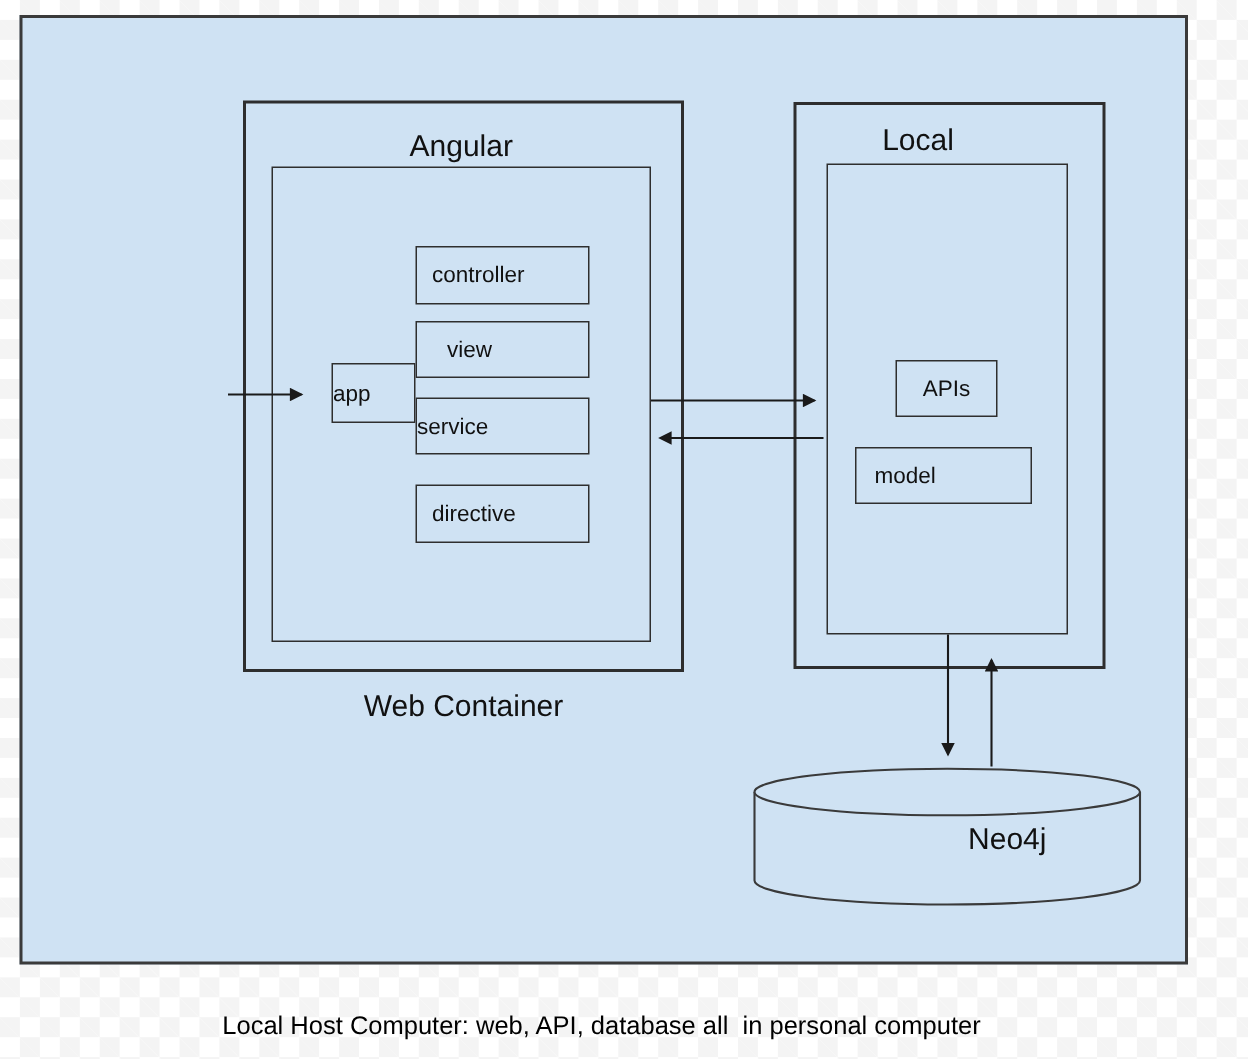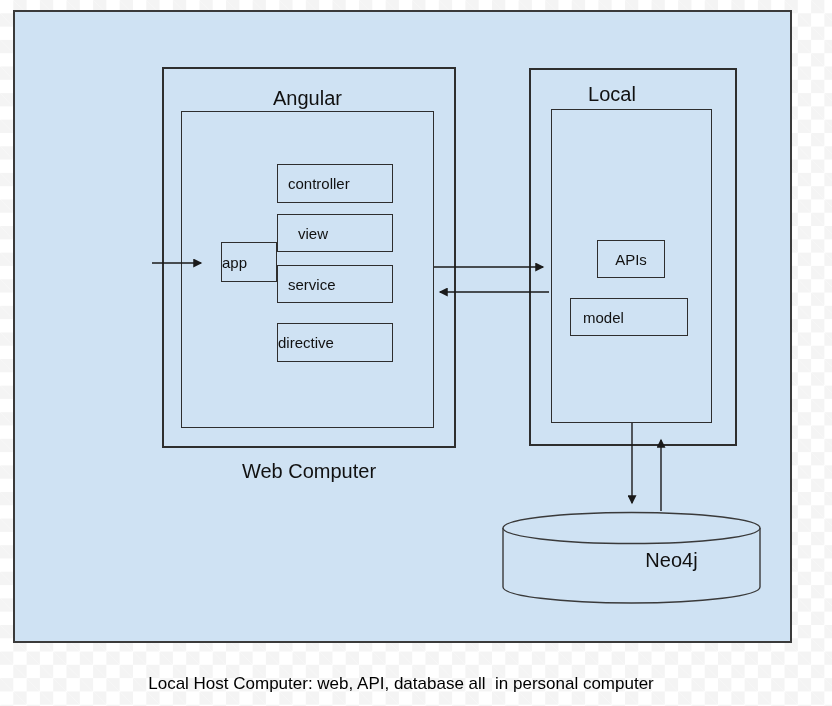--- a/index.html
+++ b/index.html
@@ -29,22 +29,22 @@
   .angular-box{left:181px;top:111px;width:253px;height:317px;border:1px solid #2e2e2e;}
   .api-container-box{left:529px;top:68px;width:208px;height:378px;}
   .flask-box{left:551px;top:109px;width:161px;height:314px;border:1px solid #2e2e2e;}
   .small-box{
     border:1px solid #2e2e2e;background:#cfe2f3;
     display:flex;align-items:center;
     font-size:15px;
   }
   .controller-box{left:277px;top:164px;width:116px;height:39px;padding-left:10px;}
   .view-box{left:277px;top:214px;width:116px;height:38px;padding-left:20px;}
-  .service-box{left:277px;top:265px;width:116px;height:38px;padding-left:10px;text-align:right;}
-  .directive-box{left:277px;top:323px;width:116px;height:39px;}
+  .service-box{left:277px;top:265px;width:116px;height:38px;text-align:right;}
+  .directive-box{left:277px;top:323px;width:116px;height:39px;padding-left:10px;}
   .app-box{left:210px;top:242px;width:56px;height:40px;justify-content:flex-start;margin-left:11px;}
   .browser-box{left:23px;top:240px;width:129px;height:47px;justify-content:center;}
   .apis-box{left:597px;top:240px;width:68px;height:38px;justify-content:center;}
   .model-box{left:570px;top:298px;width:118px;height:38px;padding-left:12px;}
   .lbl{
     position:absolute;font-size:20px;text-align:center;line-height:20px;
   }
   .angular-label{left:181px;top:88px;width:253px;}
   .flask-label{left:529px;top:84px;width:166px;}
   .web-container-label{left:162px;top:461px;width:294px;}
@@ -77,21 +77,21 @@
   </div>
   <div class="box small-box directive-box">
     <span>directive</span>
   </div>
 
   <div class="box small-box app-box">
     <span>app</span>
   </div>
 
 
-  <div class="lbl web-container-label">Web Computer</div>
+  <div class="lbl web-container-label">Web Container</div>
 
   <div class="box container-box api-container-box"></div>
   <div class="lbl flask-label">Local</div>
   <div class="box flask-box"></div>
 
   <div class="box small-box model-box">
     <span>model</span>
   </div>
   <div class="box small-box apis-box">
     <span>APIs</span>

